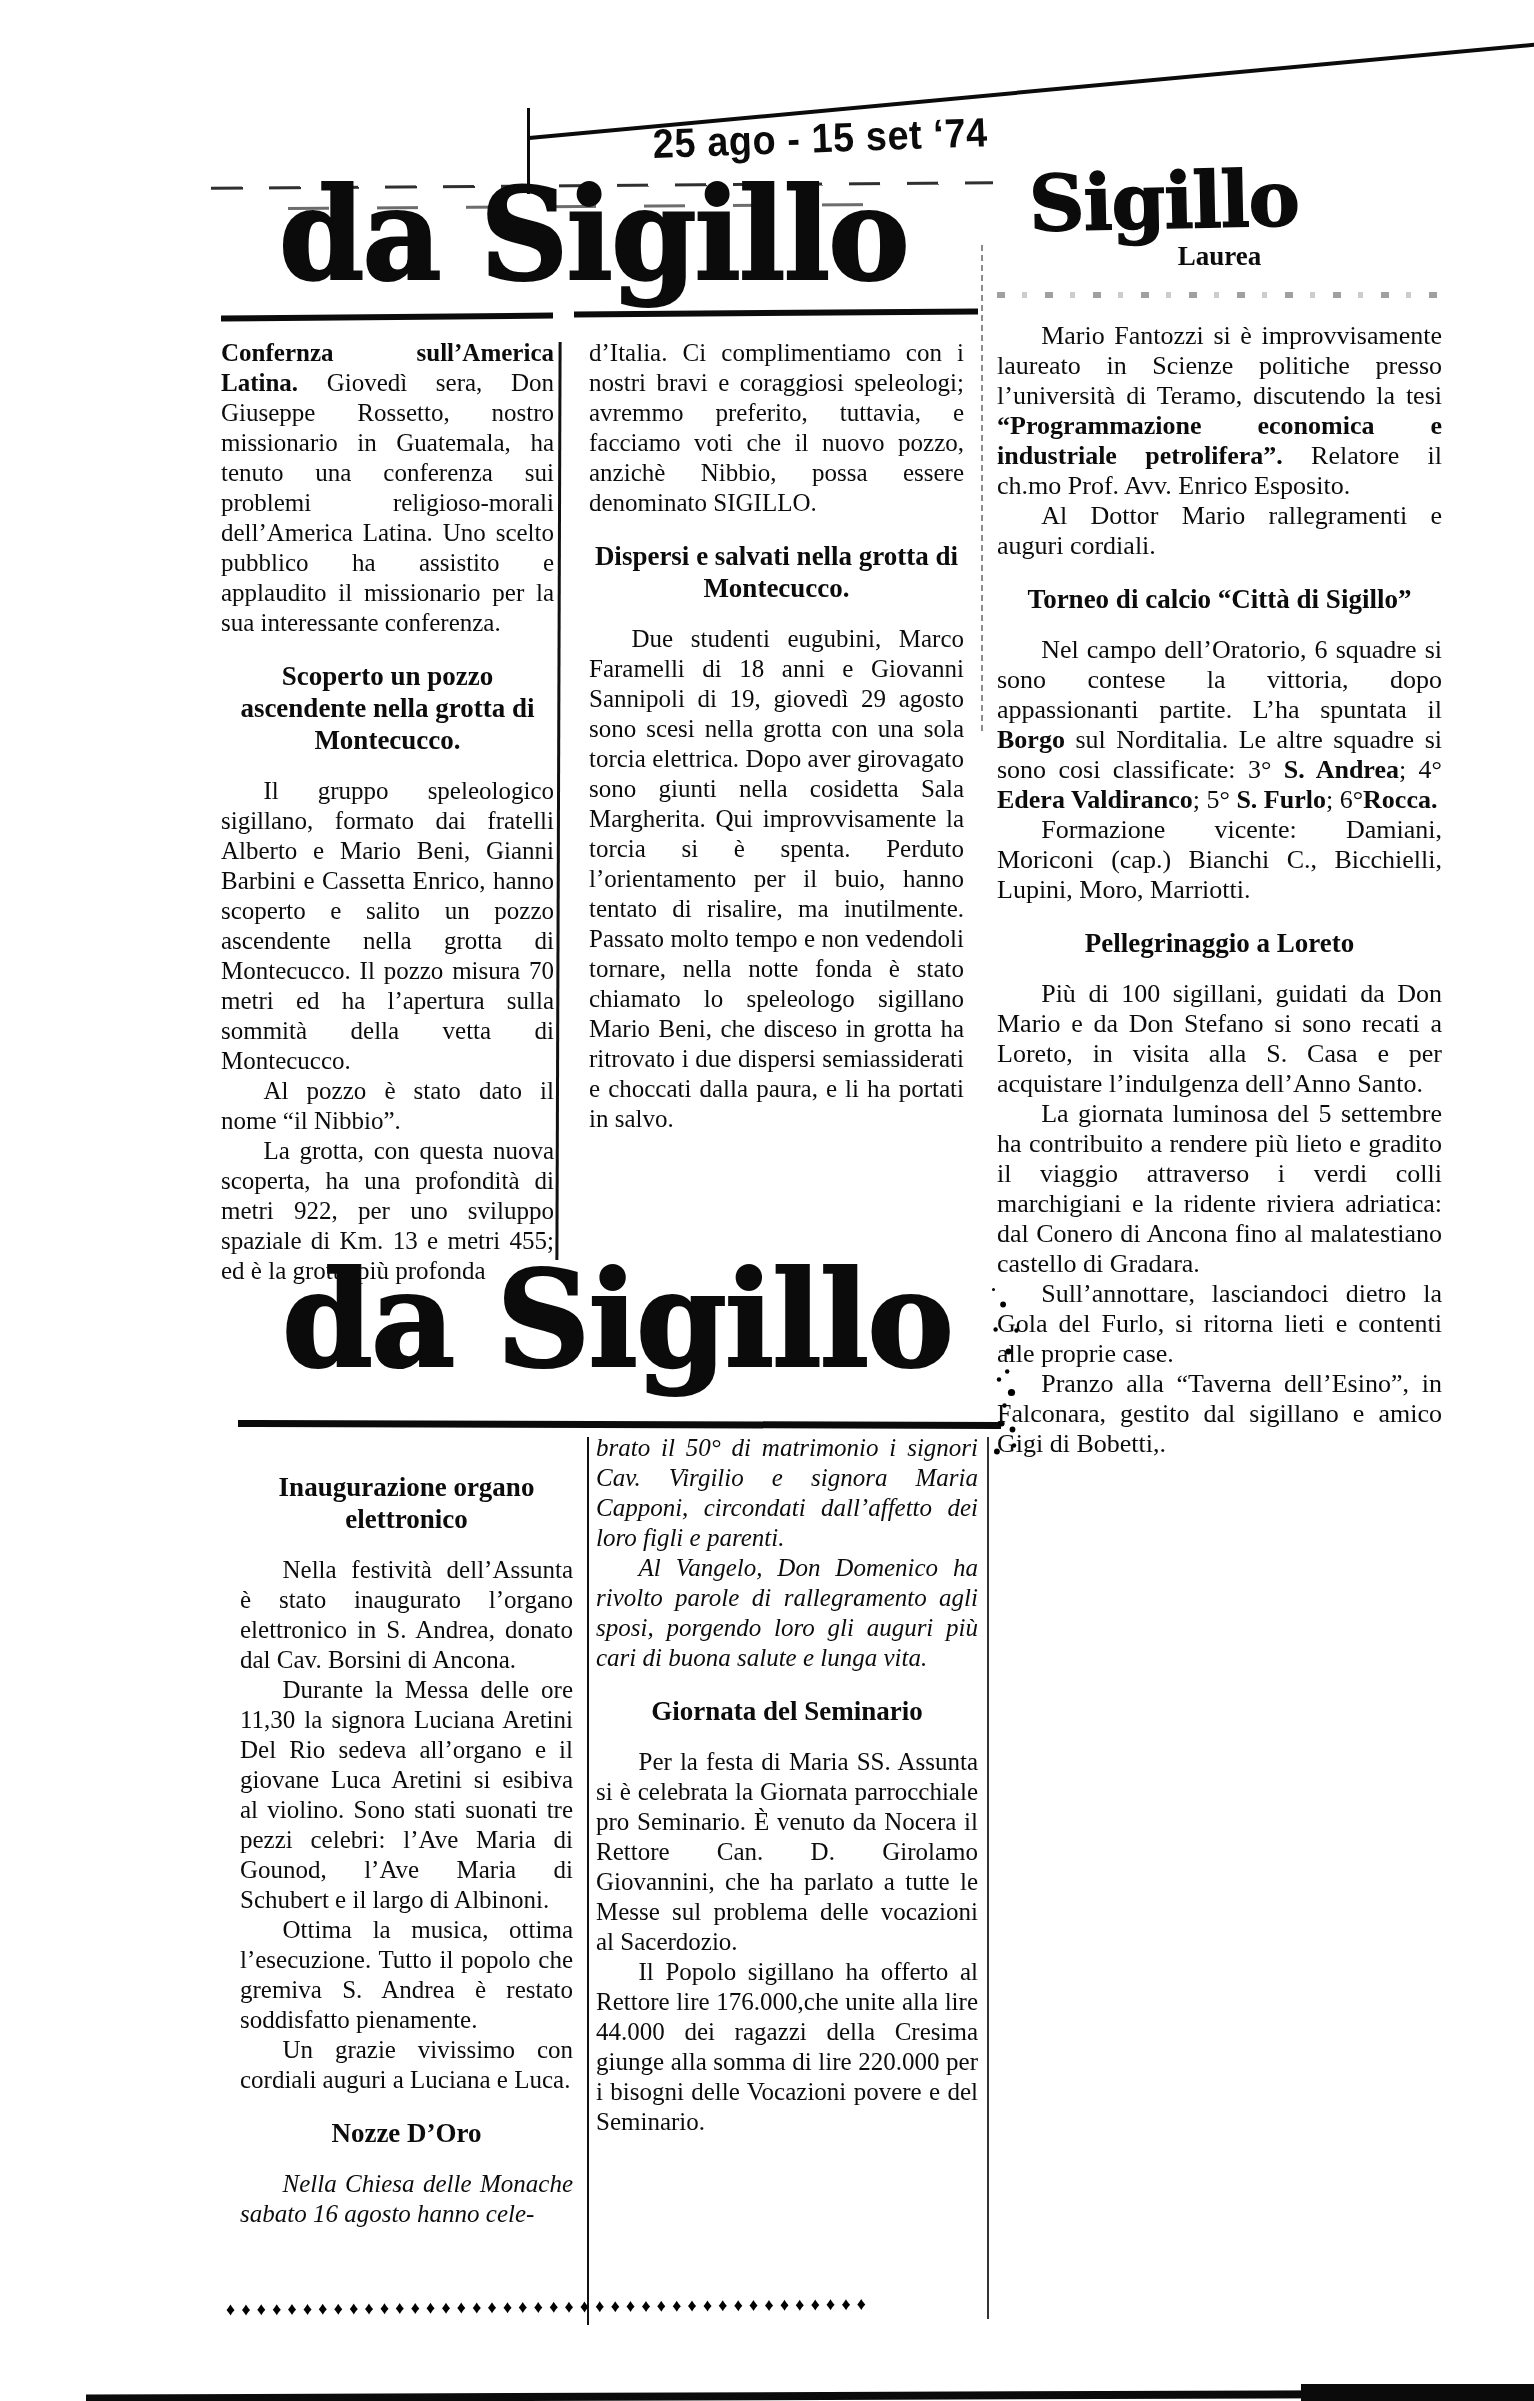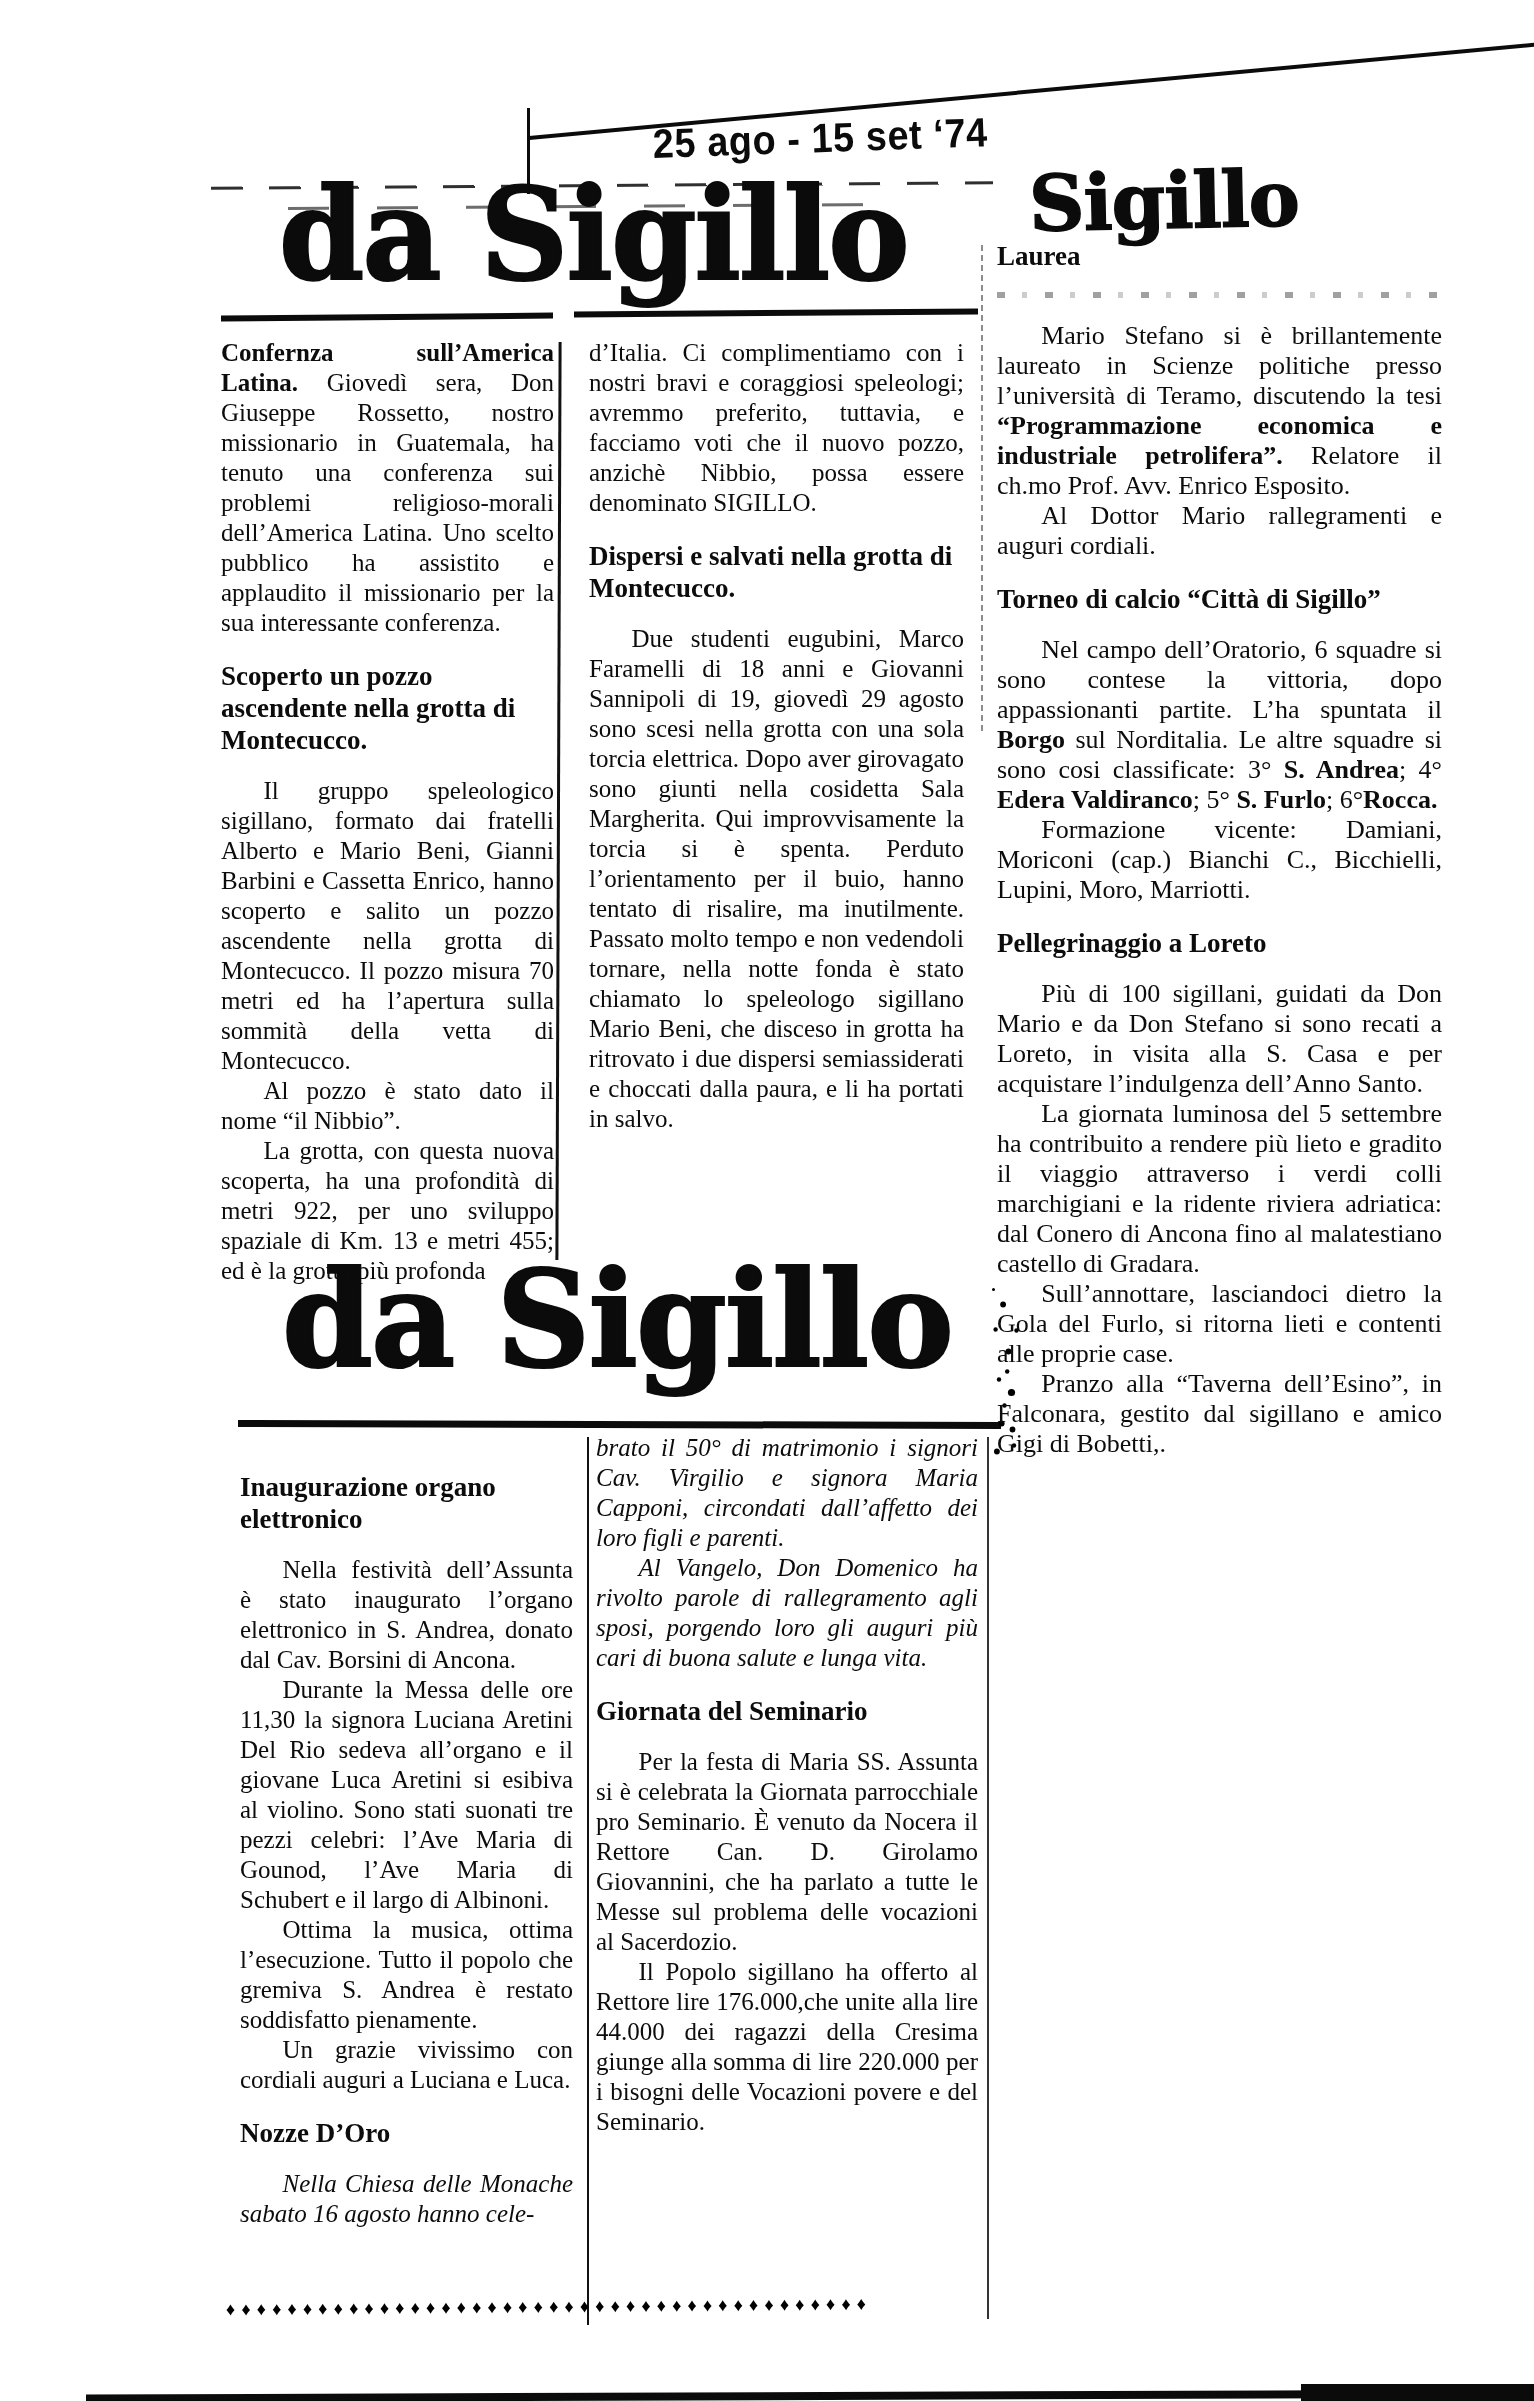--- a/index.html
+++ b/index.html
@@ -45,21 +45,21 @@
     position:absolute;font-family:"DejaVu Serif",serif;font-weight:bold;
     letter-spacing:-.015em;-webkit-text-stroke:2.1px #0b0b0b;white-space:nowrap;text-align:center;line-height:1;
   }
   #title-top{left:279px;top:173px;width:575px;font-size:122px;transform:scaleY(1.04);}
   #title-bottom{left:282px;top:1255px;width:603px;font-size:130px;transform:scaleY(1.02);}
   #right-title{left:1029px;top:163px;font-size:77px;transform:rotate(-1.2deg);-webkit-text-stroke:1.4px #0b0b0b;}
   
   .col{position:absolute;text-align:justify;color:#0c0c0c;}
   .col p{margin:0;text-indent:1.7em;}
   .col p.noind{text-indent:0;}
-  .col h3{font-size:27px;line-height:1.18;margin:23px 0 19px;text-indent:0;text-align:left;font-weight:bold;}
+  .col h3{font-size:27px;line-height:1.18;margin:23px 0 19px;text-indent:0;text-align:center;font-weight:bold;}
   .col h3.first{margin-top:0;}
   .ital{font-style:italic;}
   #col-left-top,#col-mid-top{font-size:25px;line-height:30px;}
   #col-right{font-size:26px;line-height:30px;}
   #col-left-bot,#col-mid-bot{font-size:25px;line-height:30px;}
   #col-left-top{left:221px;top:338px;width:333px;}
   #col-mid-top{left:589px;top:338px;width:375px;}
   #col-right{left:997px;top:241px;width:445px;}
   #col-left-bot{left:240px;top:1472px;width:333px;}
   #col-mid-bot{left:596px;top:1433px;width:382px;}
@@ -100,21 +100,21 @@
 
   <section class="col" id="col-mid-top">
     <p class="noind">d’Italia. Ci complimentiamo con i nostri bravi e coraggiosi speleologi; avremmo preferito, tuttavia, e facciamo voti che il nuovo pozzo, anzichè Nibbio, possa essere denominato SIGILLO.</p>
     <h3>Dispersi e salvati nella grotta di Montecucco.</h3>
     <p>Due studenti eugubini, Marco Faramelli di 18 anni e Giovanni Sannipoli di 19, giovedì 29 agosto sono scesi nella grotta con una sola torcia elettrica. Dopo aver girovagato sono giunti nella cosidetta Sala Margherita. Qui improvvisamente la torcia si è spenta. Perduto l’orientamento per il buio, hanno tentato di risalire, ma inutilmente. Passato molto tempo e non vedendoli tornare, nella notte fonda è stato chiamato lo speleologo sigillano Mario Beni, che disceso in grotta ha ritrovato i due dispersi semiassiderati e choccati dalla paura, e li ha portati in salvo.</p>
   </section>
 
   <section class="col" id="col-right">
     <h3 class="first">Laurea</h3>
     <div id="smudge-laurea"></div>
-    <p><span>Mario Stefano si è brillantemente laureato in Scienze politiche presso l’università di Teramo, discutendo la tesi </span><b>“Programmazione economica e industriale petrolifera”.</b><span> Relatore il ch.mo Prof. Avv. Enrico Esposito.</span></p>
+    <p><span>Mario Fantozzi si è improvvisamente laureato in Scienze politiche presso l’università di Teramo, discutendo la tesi </span><b>“Programmazione economica e industriale petrolifera”.</b><span> Relatore il ch.mo Prof. Avv. Enrico Esposito.</span></p>
     <p>Al Dottor Mario rallegramenti e auguri cordiali.</p>
     <h3>Torneo di calcio “Città di Sigillo”</h3>
     <p><span>Nel campo dell’Oratorio, 6 squadre si sono contese la vittoria, dopo appassionanti partite. L’ha spuntata il </span><b>Borgo</b><span> sul Norditalia. Le altre squadre si sono cosi classificate: 3° </span><b>S. Andrea</b><span>; 4° </span><b>Edera Valdiranco</b><span>; 5° </span><b>S. Furlo</b><span>; 6°</span><b>Rocca.</b></p>
     <p>Formazione vicente: Damiani, Moriconi (cap.) Bianchi C., Bicchielli, Lupini, Moro, Marriotti.</p>
     <h3>Pellegrinaggio a Loreto</h3>
     <p>Più di 100 sigillani, guidati da Don Mario e da Don Stefano si sono recati a Loreto, in visita alla S. Casa e per acquistare l’indulgenza dell’Anno Santo.</p>
     <p>La giornata luminosa del 5 settembre ha contribuito a rendere più lieto e gradito il viaggio attraverso i verdi colli marchigiani e la ridente riviera adriatica: dal Conero di Ancona fino al malatestiano castello di Gradara.</p>
     <p>Sull’annottare, lasciandoci dietro la Gola del Furlo, si ritorna lieti e contenti alle proprie case.</p>
     <p>Pranzo alla “Taverna dell’Esino”, in Falconara, gestito dal sigillano e amico Gigi di Bobetti,.</p>
   </section>

